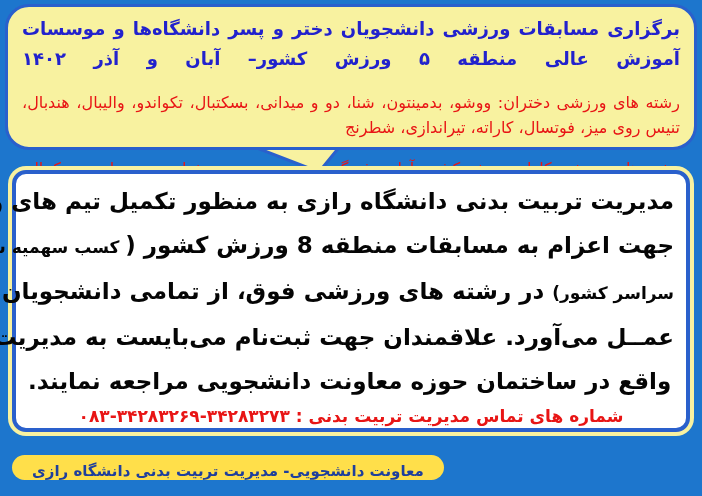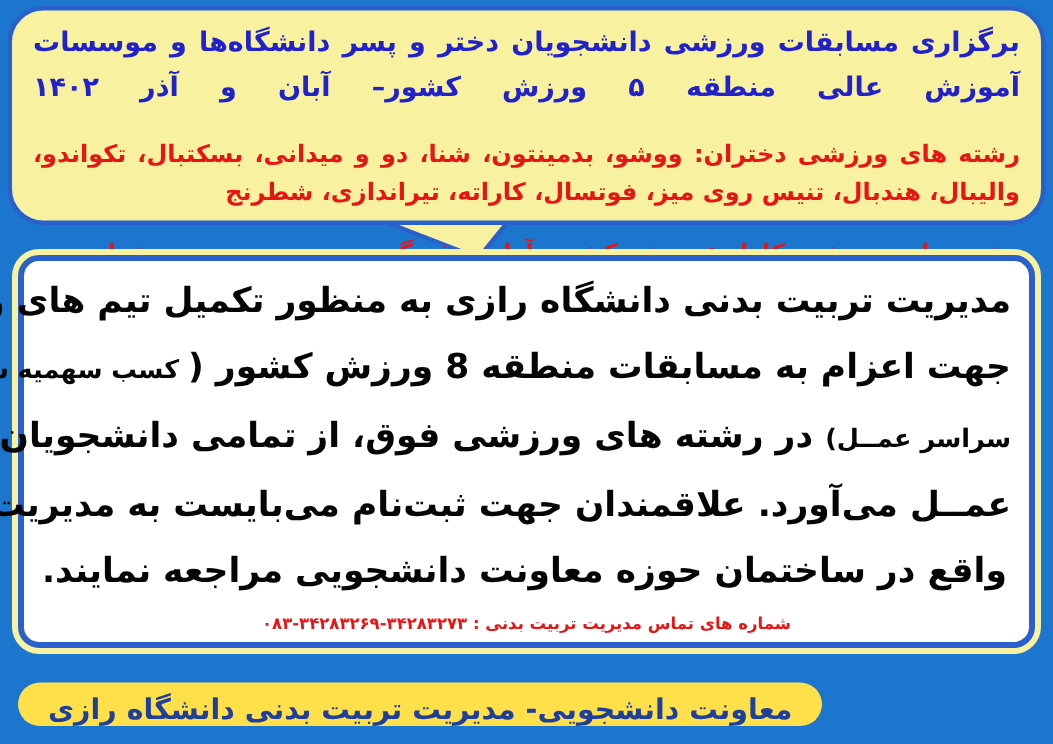--- a/index.html
+++ b/index.html
@@ -14,49 +14,49 @@
   .bubble{
     position:absolute;left:5px;top:4px;right:5px;height:146px;
     background:#f8f2a0;border:3px solid #2a60cc;border-radius:24px;
     box-sizing:border-box;padding:7px 14px 4px 14px;z-index:2;
   }
   .bubble-title{
     font-size:18px;font-weight:bold;color:#2222cd;
     text-align:justify;text-align-last:justify;line-height:30px;margin-bottom:5px;
   }
   .sport-line{
-    font-size:16px;font-weight:bold;color:#e81515;
+    font-size:16px;font-weight:normal;color:#e81515;
     text-align:justify;line-height:25px;margin-top:16px;
   }
   .sport-label{color:#e81515;}
   .bubble-tail{position:absolute;left:245px;top:144px;z-index:1;}
 
   
   .notice{
     position:absolute;left:12px;top:170px;right:12px;height:262px;
     background:#ffffff;border:4px solid #2a60cc;border-radius:14px;
     box-shadow:0 0 0 4px #f8f2a0;
     box-sizing:border-box;padding:5px 12px 2px 12px;z-index:3;
   }
   .n-line{
     font-size:23px;font-weight:bold;color:#050505;
     text-align:justify;text-align-last:justify;line-height:44px;white-space:nowrap;
   }
   .n-line.last{text-align:center;text-align-last:left;}
   .n-small{font-size:17px;}
   .contact{
-    margin-top:2px;font-size:11px;font-weight:bold;color:#e81515;
+    margin-top:2px;font-size:17px;font-weight:bold;color:#e81515;
     text-align:center;text-align-last:center;line-height:22px;
   }
 
   
   .badge{
     position:absolute;left:12px;top:455px;z-index:2;
     background:#ffdf4a;border-radius:18px;padding:7px 20px 0 20px;
-    font-size:19px;font-weight:bold;color:#1f3f9c;white-space:nowrap;
+    font-size:15px;font-weight:bold;color:#1f3f9c;white-space:nowrap;
   }
 </style>
 </head>
 <body>
 
 <div class="poster">
 
   <div class="bubble">
     <div class="bubble-title">برگزاری مسابقات ورزشی دانشجویان دختر و پسر دانشگاه‌ها و موسسات آموزش عالی منطقه ۵ ورزش کشور– آبان و آذر ۱۴۰۲</div>
 
@@ -74,21 +74,21 @@
   </svg>
 
   <div class="notice">
     <div class="n-line">مدیریت تربیت بدنی دانشگاه رازی به منظور تکمیل تیم های ورزشی دانشگاه،</div>
 
     <div class="n-line">
       <span>جهت اعزام به مسابقات منطقه 8 ورزش کشور (</span><span class="n-small"> کسب سهمیه شانزدهمین المپیاد قهرمانی دانشجویان</span>
     </div>
 
     <div class="n-line">
-      <span class="n-small">سراسر عمــل)</span><span> در رشته های ورزشی فوق، از تمامی دانشجویان دختر و پسر دعوت به</span>
+      <span class="n-small">سراسر کشور)</span><span> در رشته های ورزشی فوق، از تمامی دانشجویان دختر و پسر دعوت به</span>
     </div>
 
     <div class="n-line">عمــل می‌آورد. علاقمندان جهت ثبت‌نام می‌بایست به مدیریت تربیت بدنی دانشگاه</div>
 
     <div class="n-line last">واقع در ساختمان حوزه معاونت دانشجویی مراجعه نمایند.</div>
 
     <div class="contact">شماره های تماس مدیریت تربیت بدنی : ۳۴۲۸۳۲۷۳-۳۴۲۸۳۲۶۹-۰۸۳</div>
   </div>
 
   <div class="badge">معاونت دانشجویی- مدیریت تربیت بدنی دانشگاه رازی</div>

